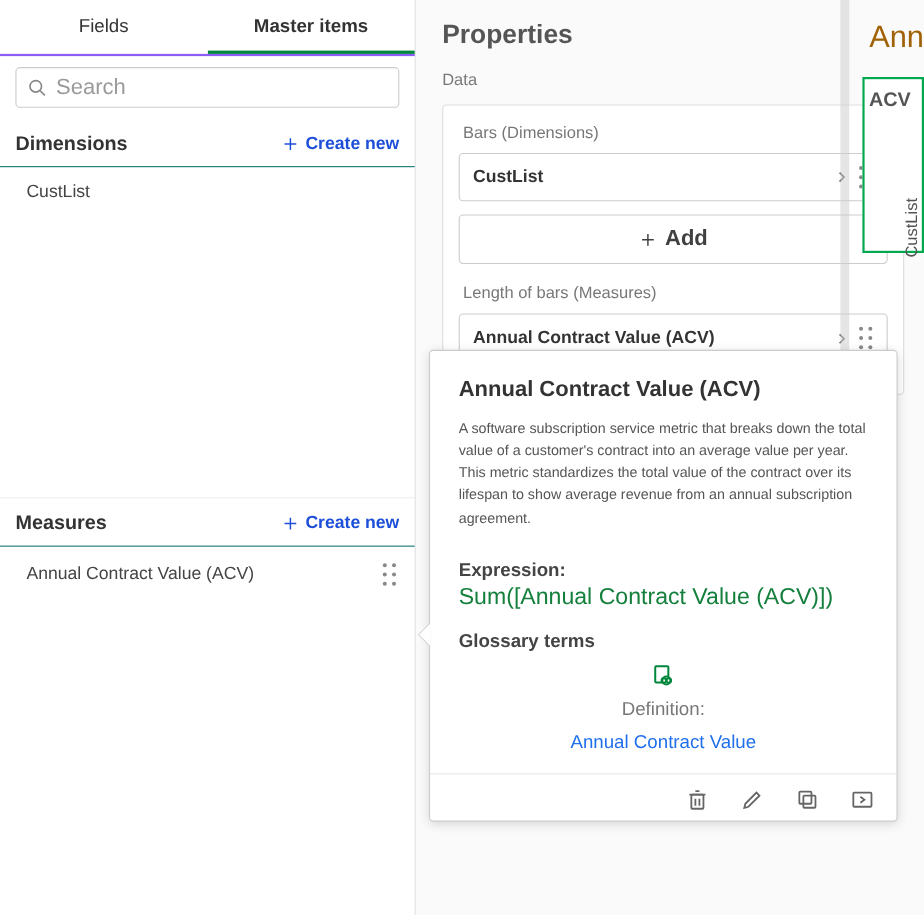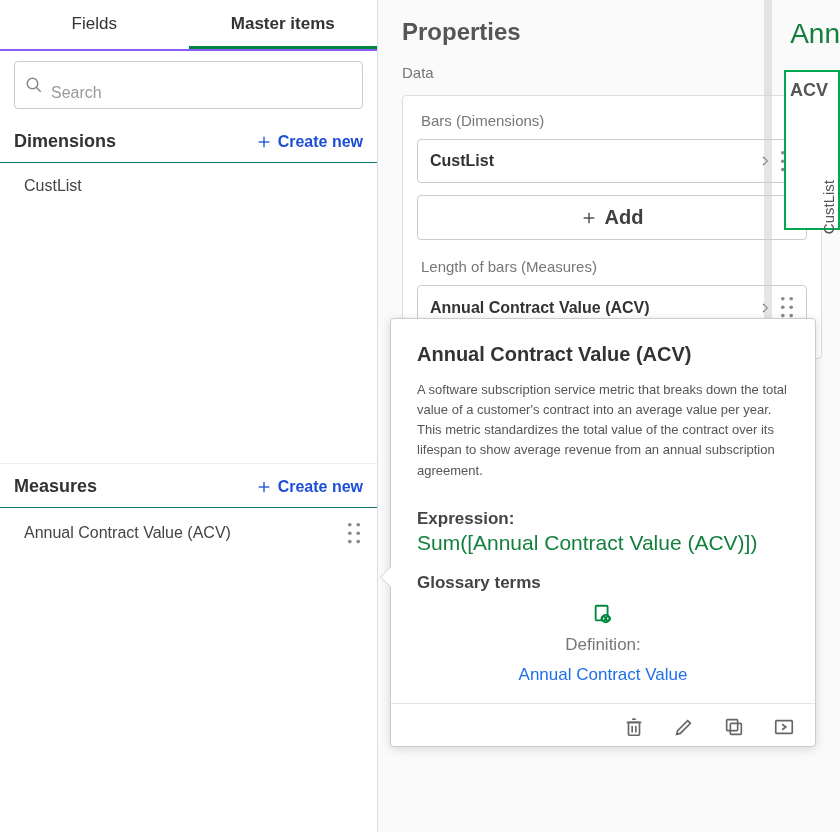--- a/index.html
+++ b/index.html
@@ -47,24 +47,23 @@
   align-items: center;
   border: 1px solid #ccc;
   border-radius: 4px;
   padding: 6px 10px;
   background: #fff;
 }
 .search-box svg { width: 18px; height: 18px; color: #888; margin-right: 8px; }
 .search-box input {
   border: none;
   outline: none;
-  font-size: 16px;
+  font-size: 20px;
   flex: 1;
   color: #555;
-  margin-top: 16px;
 }
 .search-box input::placeholder { color: #999; }
 .section-header {
   display: flex;
   justify-content: space-between;
   align-items: center;
   padding: 12px 14px 10px 14px;
   border-bottom: 1px solid #0f766e;
 }
 .section-title {
@@ -174,21 +173,21 @@
   font-size: 15px;
   color: #555;
   transform: rotate(-90deg);
   transform-origin: right top;
 }
 .title-ann {
   position: absolute;
   right: 0;
   top: 18px;
   font-size: 28px;
-  color: #15803d;
+  color: #a16207;
   font-weight: 400;
 }
 
 
 .tooltip {
   position: absolute;
   left: 390px;
   top: 318px;
   width: 426px;
   background: #fff;

